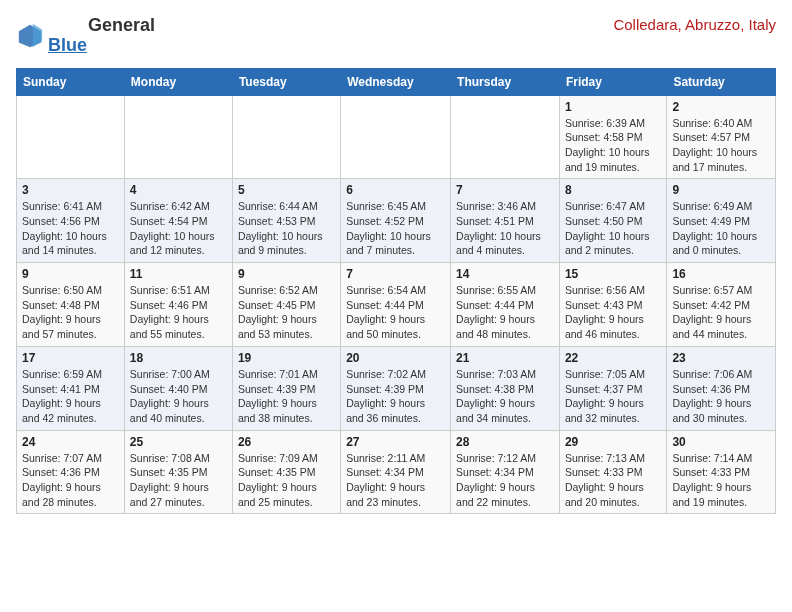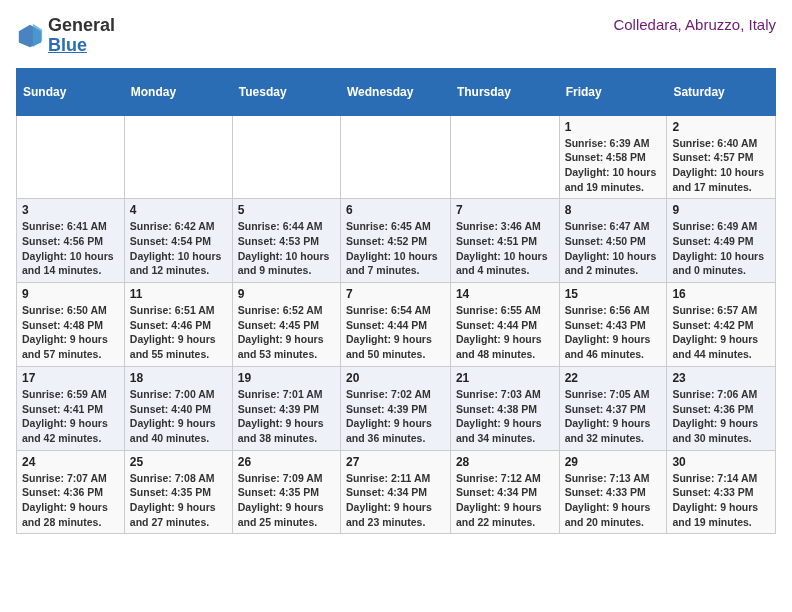--- a/index.html
+++ b/index.html
@@ -19,48 +19,48 @@
     .logo {
       display: flex;
       align-items: center;
       gap: 4px;
     }
     .logo-text {
       font-size: 18px;
       font-weight: bold;
       line-height: 1.1;
     }
-    .logo-text .general { color: #333; }
+    .logo-text .general { color: #333; margin-left: 40px; }
     .logo-text .blue { color: #2a6db5; text-decoration: underline; }
     .logo-icon {
       width: 28px;
       height: 28px;
     }
     .title-area {
       text-align: right;
     }
     .month-title {
       font-size: 32px;
       font-weight: bold;
       color: #333;
     }
     .subtitle {
       font-size: 15px;
-      color: #701a75;
+      color: #b91c1c;
     }
     .calendar {
       width: 100%;
       border-collapse: collapse;
       font-size: 11px;
     }
     .calendar thead tr th {
       background-color: #2a6db5;
       color: #fff;
       text-align: left;
-      padding: 16px 6px;
+      padding: 6px 6px;
       font-size: 12px;
       font-weight: bold;
       border: 1px solid #2a6db5;
     }
     .calendar tbody tr td {
       border: 1px solid #ccc;
       vertical-align: top;
       padding: 4px 5px;
       width: 113px;
       min-height: 80px;
@@ -76,21 +76,20 @@
     .day-number {
       font-weight: bold;
       font-size: 12px;
       margin-bottom: 2px;
       color: #222;
     }
     .day-info {
       color: #333;
       font-size: 10.5px;
       line-height: 1.4;
-      font-weight: bold;
     }
     .empty {
       background: #fff !important;
     }
   </style>
 </head>
 <body>
 
 <div class="header-area">
   <div class="logo">

